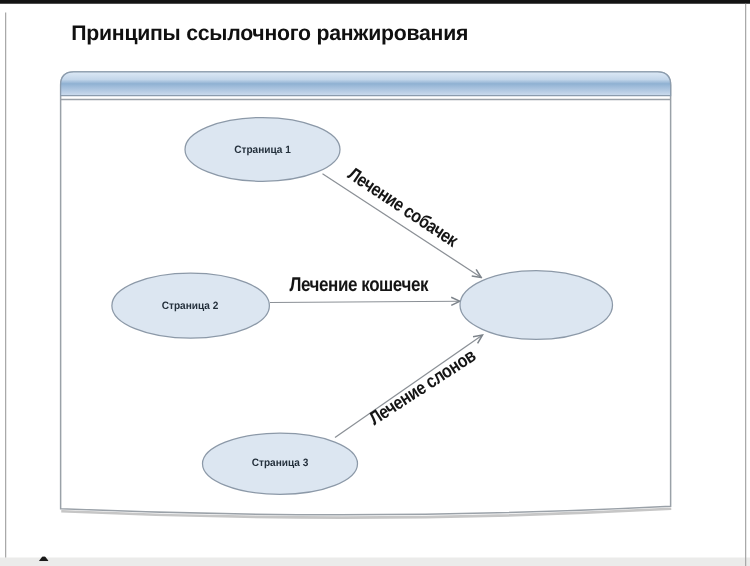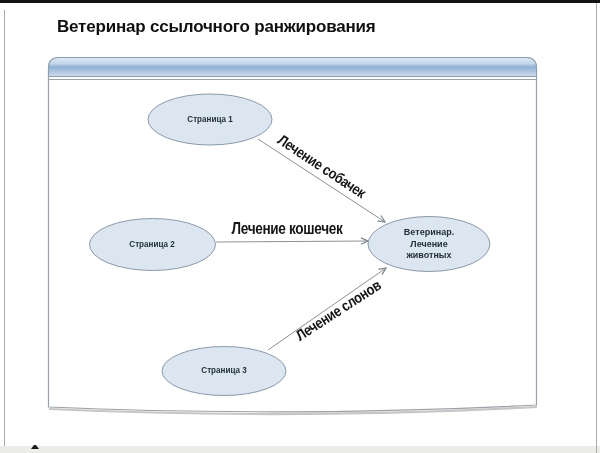--- a/index.html
+++ b/index.html
@@ -43,21 +43,21 @@
 </head>
 <body>
 
 <div class="stage">
 
   <div class="frame-top"></div>
   <div class="frame-bottom"></div>
   <div class="frame-left"></div>
   <div class="frame-right"></div>
 
-  <div class="slide-title">Ветеринар ссылочного ранжирования</div>
+  <div class="slide-title">Принципы ссылочного ранжирования</div>
 
   <svg class="diagram-svg" viewBox="0 0 600 453" xmlns="http://www.w3.org/2000/svg">
     <defs>
       <linearGradient id="tb" x1="0" y1="0" x2="0" y2="1">
         <stop offset="0" stop-color="#dde9f6"></stop>
         <stop offset="0.32" stop-color="#c3d6ea"></stop>
         <stop offset="0.5" stop-color="#8fb1d2"></stop>
         <stop offset="0.62" stop-color="#9fbcda"></stop>
         <stop offset="1" stop-color="#cddcee"></stop>
       </linearGradient>
@@ -78,24 +78,19 @@
     <ellipse class="node-shape" cx="210" cy="119.5" rx="62" ry="25.5" fill="#dce6f1"></ellipse>
     <ellipse class="node-shape" cx="152.5" cy="244.5" rx="63" ry="26" fill="#dce6f1"></ellipse>
     <ellipse class="node-shape" cx="224" cy="371" rx="62" ry="24.5" fill="#dce6f1"></ellipse>
     <ellipse class="node-shape" cx="429" cy="244" rx="61" ry="27.5" fill="#dce6f1"></ellipse>
   </svg>
 
   <div class="node-label n1">Страница 1</div>
   <div class="node-label n2">Страница 2</div>
   <div class="node-label n3">Страница 3</div>
 
-  <div class="target-label">
-    <span>Ветеринар.</span>
-    <span>Лечение</span>
-    <span>животных</span>
-  </div>
 
   <div class="edge-label e1">Лечение собачек</div>
   <div class="edge-label e2">Лечение кошечек</div>
   <div class="edge-label e3">Лечение слонов</div>
 
   <div class="caption-tip"></div>
 </div>
 
 </body></html>

